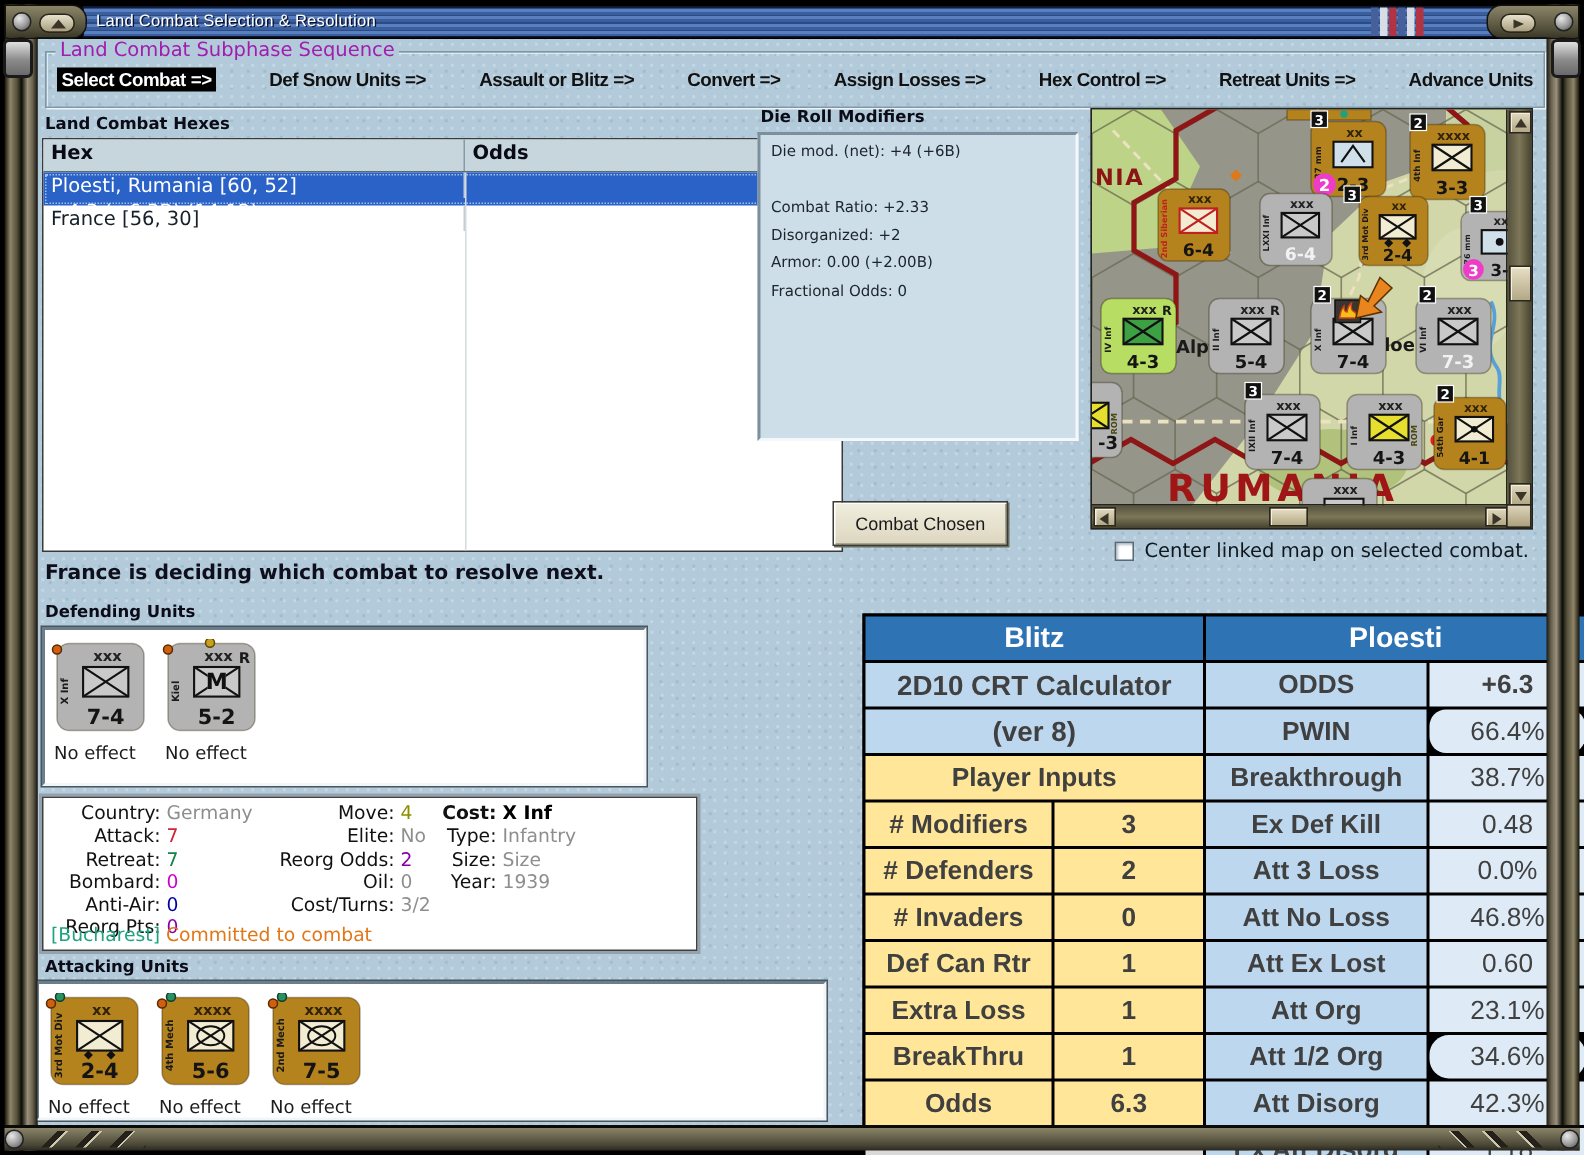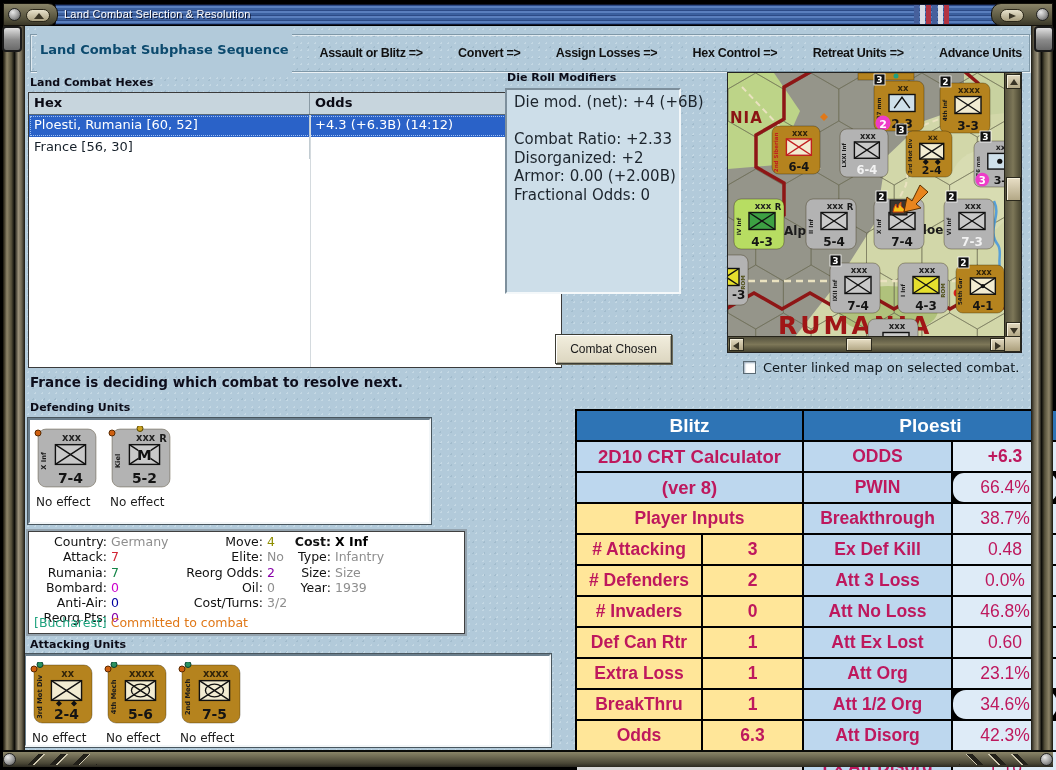--- a/index.html
+++ b/index.html
@@ -30,44 +30,44 @@
     background:linear-gradient(#8a8468,#4a4736 75%,#2a2820); border-top:2px solid #0a0a08; }
   .hatch { position:absolute; top:2px; bottom:2px; width:70px;
     background:repeating-linear-gradient(135deg,transparent 0 8px,#23211a 8px 12px,#cfc8b0 12px 13px,transparent 13px 16px); }
 
   
   .content { position:absolute; left:25px; top:26px; width:1007px; height:726px; z-index:10;
     background-color:#b2cada;
     background-image:radial-gradient(#c4d8e4 1px,transparent 1px),radial-gradient(#a2bccd 1px,transparent 1px);
     background-size:7px 7px,11px 11px; background-position:0 0,3px 5px; }
   .abs { position:absolute; }
-  .grouplabel { font-weight:bold; font-size:13px; color:#0c4a6e; background:#b2cada; padding:16px 3px; }
+  .grouplabel { font-weight:normal; font-size:13px; color:#a21caf; background:#b2cada; padding:0 3px; }
   .groupbox { position:absolute; border:1px solid #7f98a8; box-shadow:1px 1px 0 rgba(255,255,255,.75), inset 1px 1px 0 rgba(255,255,255,.6); }
   .sec-head { font-weight:bold; font-size:11px; color:#0c0c18; }
 
   
   .steps { display:flex; justify-content:space-between; align-items:center; height:100%; padding:0 7px;
     font-size:12.5px; font-weight:bold; color:#111; font-family:"Liberation Sans",sans-serif; letter-spacing:-0.3px; }
   .steps .active { background:#000; color:#fff; padding:1px 3px; }
 
   
   .hex-table { position:absolute; left:28px; top:92px; width:534px; height:276px; background:#fff; border:1px solid #3a3a3a; font-size:13px; }
   .hex-header { display:flex; height:22px; background:#c7d5dd; font-weight:bold; color:#0a0a14; border-bottom:1px solid #5a6a74; }
   .hex-header .c1 { border-right:1px solid #8a9aa4; }
   .c1 { width:281px; padding:2px 0 0 5px; }
   .c2 { flex:1; padding:2px 0 0 5px; }
-  .hex-row { display:flex; height:22px; color:#16202a; }
+  .hex-row { display:flex; height:22px; color:#16202a;flex-direction:column; }
   .hex-row .c1 { border-right:1px solid #c2ccd2; }
   .hex-row.sel { background:#2a62c8; color:#fff; outline:1px dotted #9ec0f0; outline-offset:-2px; }
   .hex-colsep { position:absolute; left:281px; top:66px; bottom:0; width:1px; background:#d4dade; }
 
   
-  .die-panel { position:absolute; left:505px; top:88px; width:176px; height:206px; background:#cddee9;
+  .die-panel { position:absolute; left:505px; top:88px; width:214px; height:206px; background:#cddee9;
     border:2px solid; border-color:#7d8f9c #f4f8fa #f4f8fa #7d8f9c; padding:3px 7px;
-    font-size:15px; line-height:18.5px; color:#1c242c; white-space:pre; }
+    font-size:10px; line-height:18.5px; color:#1c242c; white-space:pre; }
 
   
   .map { position:absolute; left:727px; top:72px; width:295px; height:281px; background:#6e6a50; border:1px solid #222; }
   .map svg { position:absolute; left:0; top:0; display:block; }
   .sb-btn { position:absolute; background:linear-gradient(#e2d9c0,#b3a886); border:1px solid #2a281c;
     box-shadow:inset 1px 1px 0 #f4efdc; }
   .tri { position:absolute; width:0; height:0; }
   .vscroll { position:absolute; right:0; top:0; width:17px; height:265px; background:linear-gradient(90deg,#55523e,#7d7758 50%,#46432f); border-left:1px solid #26241a; }
   .hscroll { position:absolute; left:0; bottom:0; height:16px; width:278px; background:linear-gradient(#55523e,#7d7758 50%,#46432f); border-top:1px solid #26241a; }
   .scorner { position:absolute; right:0; bottom:0; width:17px; height:16px; background:linear-gradient(#ddd4ba,#ac9f7c); border:1px solid #2a281c; }
@@ -96,21 +96,21 @@
   .ui-row .lbl { text-align:right; padding-right:4px; color:#111; }
   .ui-foot { position:absolute; left:5px; bottom:3px; font-size:12.5px; white-space:nowrap; }
   .cv-gray{color:#8e8e8e} .cv-red{color:#d22434} .cv-green{color:#128446} .cv-mag{color:#cc00cc}
   .cv-navy{color:#0000a0} .cv-purp{color:#8800a8} .cv-olive{color:#8e8e00} .cv-teal{color:#1fa37f} .cv-orange{color:#e07818}
   .cv-bold{color:#000; font-weight:bold}
 
   
   .crt { position:absolute; left:550px; top:383px; display:grid; grid-template-columns:124px 99px 147px 104px;
     grid-auto-rows:29px; gap:2px; background:#000; border:2px solid #000;
     font-family:"Liberation Sans",sans-serif; }
-  .crt div { display:flex; align-items:center; justify-content:center; font-size:17.5px; font-weight:bold; color:#be185d; }
+  .crt div { display:flex; align-items:center; justify-content:center; font-size:17.5px; font-weight:bold; color:#404040; }
   .crt .hdr { background:#2e74b5; color:#fff; font-size:19px; }
   .crt .calc { background:#bdd7ee; font-size:18.5px; }
   .crt .gold { background:#ffe699; }
   .crt .oblab { background:#bdd7ee; }
   .crt .oval { background:#deebf7; font-weight:normal; }
   .crt .oval.b { font-weight:bold; }
   .crt .grayc { background:#d9d9d9; }
 </style>
 </head>
 <body>
@@ -533,21 +533,21 @@
     <div class="ui-col" id="ui-col1" style="left:2px;">
         <div class="ui-row">
           <span class="lbl" style="flex: 0 0 80px;">Country:</span>
           <span class="cv-gray">Germany</span>
         </div>
         <div class="ui-row">
           <span class="lbl" style="flex: 0 0 80px;">Attack:</span>
           <span class="cv-red">7</span>
         </div>
         <div class="ui-row">
-          <span class="lbl" style="flex: 0 0 80px;">Rumania:</span>
+          <span class="lbl" style="flex: 0 0 80px;">Retreat:</span>
           <span class="cv-green">7</span>
         </div>
         <div class="ui-row">
           <span class="lbl" style="flex: 0 0 80px;">Bombard:</span>
           <span class="cv-mag">0</span>
         </div>
         <div class="ui-row">
           <span class="lbl" style="flex: 0 0 80px;">Anti-Air:</span>
           <span class="cv-navy">0</span>
         </div>
@@ -651,21 +651,21 @@
           </svg><div class="unit-effect">No effect</div></div>
       </div>
   </div>
 
   <div class="crt" id="crt-table">
       <div class="hdr" style="grid-area: 1 / 1 / auto / 3;">Blitz</div>
       <div class="hdr" style="grid-area: 1 / 3 / auto / 5;">Ploesti</div>
       <div class="calc" style="grid-area: 2 / 1 / auto / 3;">2D10 CRT Calculator</div>
       <div class="calc" style="grid-area: 3 / 1 / auto / 3;">(ver 8)</div>
       <div class="gold" style="grid-area: 4 / 1 / auto / 3;">Player Inputs</div>
-      <div class="gold" style="grid-area: 5 / 1;"># Attacking</div>
+      <div class="gold" style="grid-area: 5 / 1;"># Modifiers</div>
       <div class="gold" style="grid-area: 5 / 2;">3</div>
       <div class="gold" style="grid-area: 6 / 1;"># Defenders</div>
       <div class="gold" style="grid-area: 6 / 2;">2</div>
       <div class="gold" style="grid-area: 7 / 1;"># Invaders</div>
       <div class="gold" style="grid-area: 7 / 2;">0</div>
       <div class="gold" style="grid-area: 8 / 1;">Def Can Rtr</div>
       <div class="gold" style="grid-area: 8 / 2;">1</div>
       <div class="gold" style="grid-area: 9 / 1;">Extra Loss</div>
       <div class="gold" style="grid-area: 9 / 2;">1</div>
       <div class="gold" style="grid-area: 10 / 1;">BreakThru</div>

